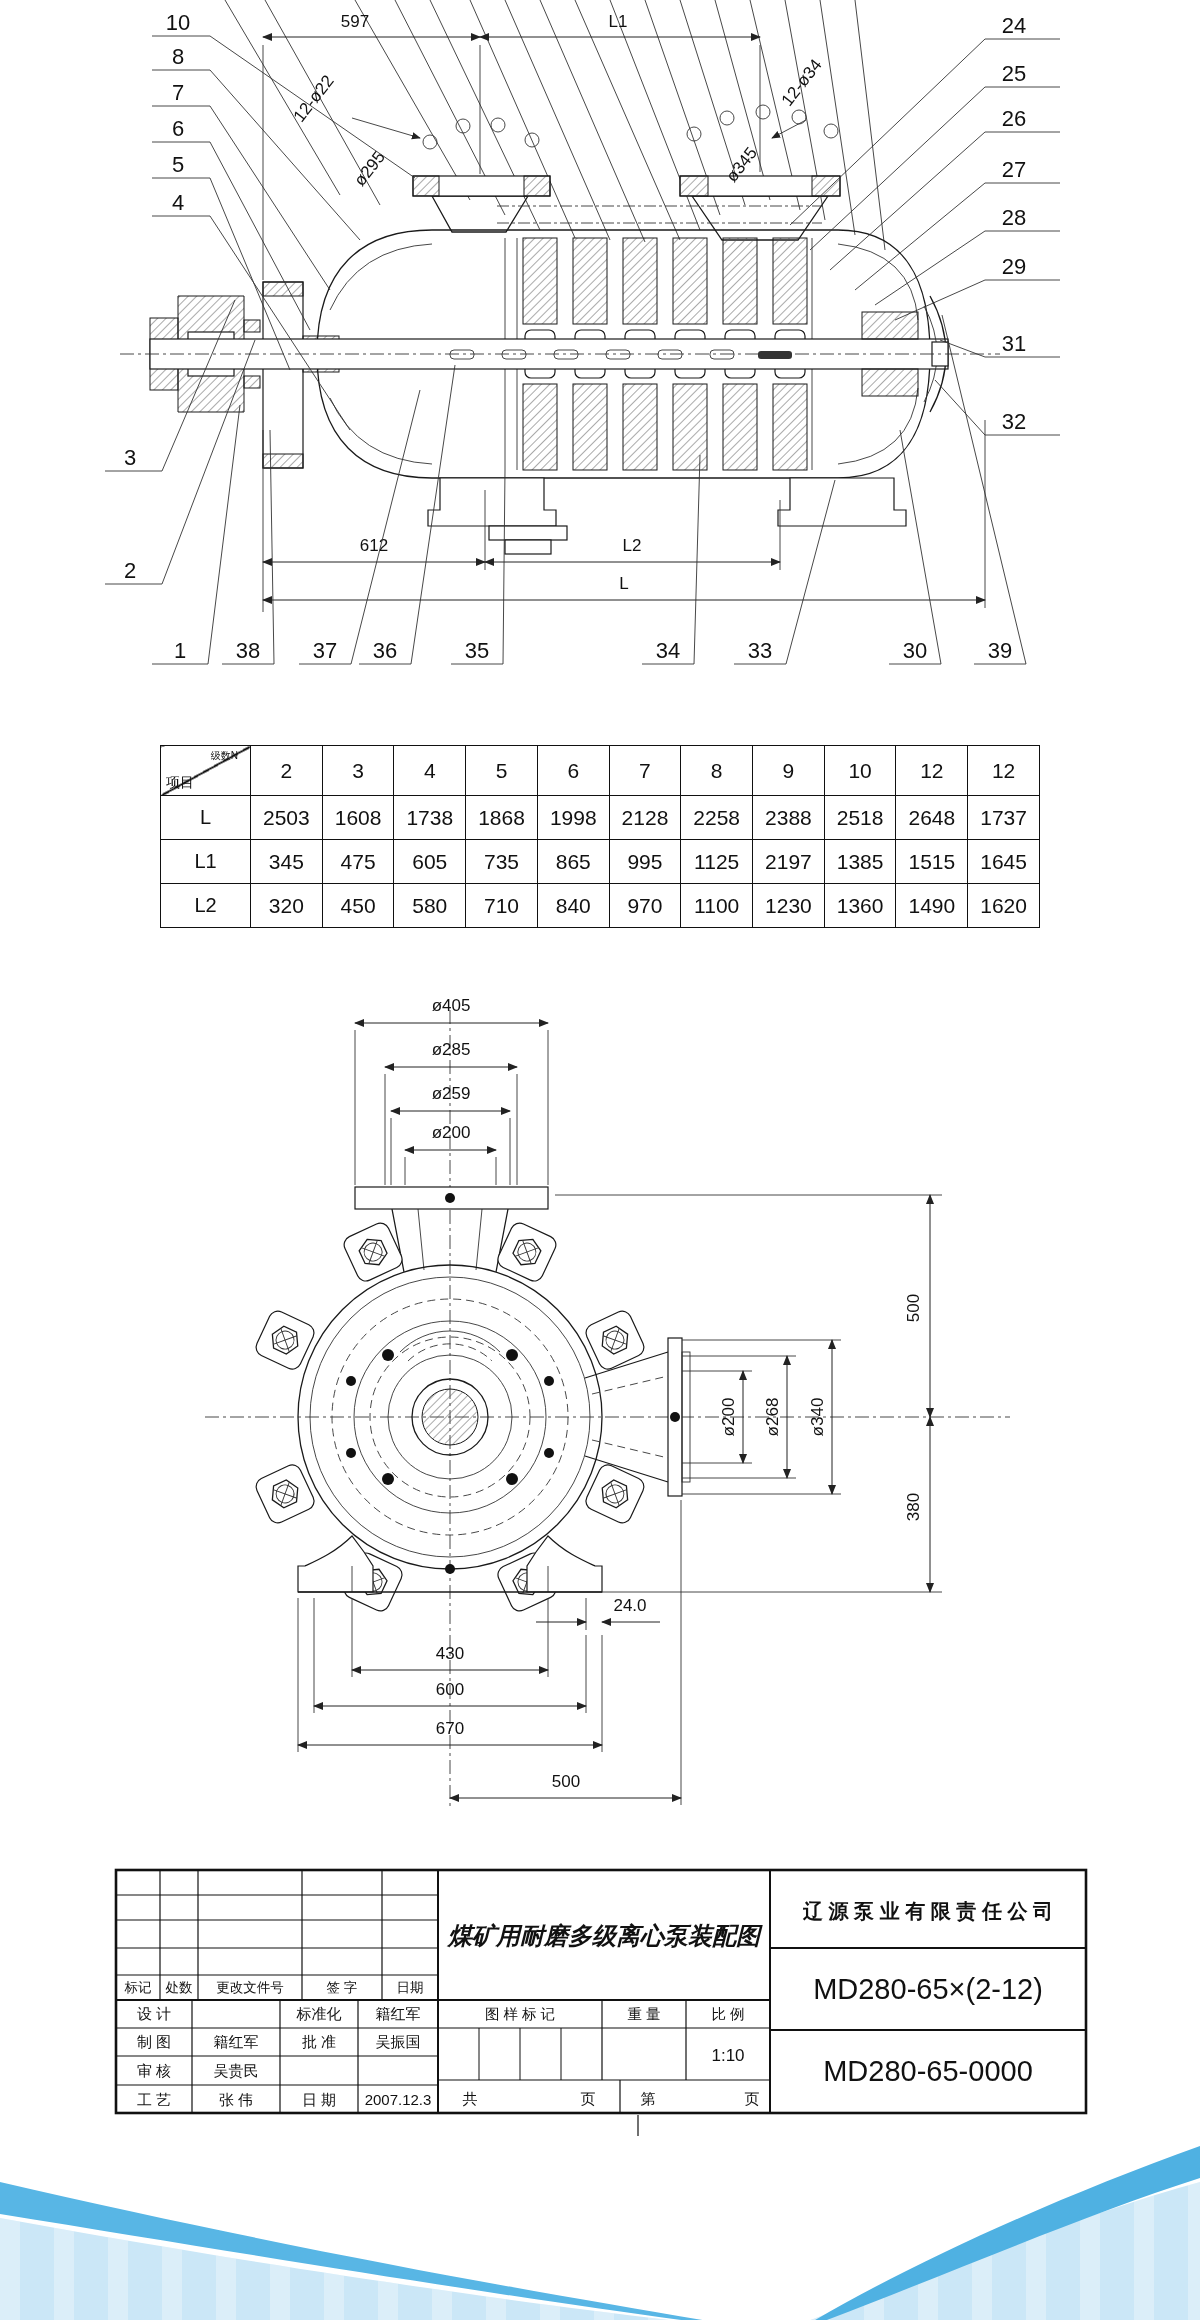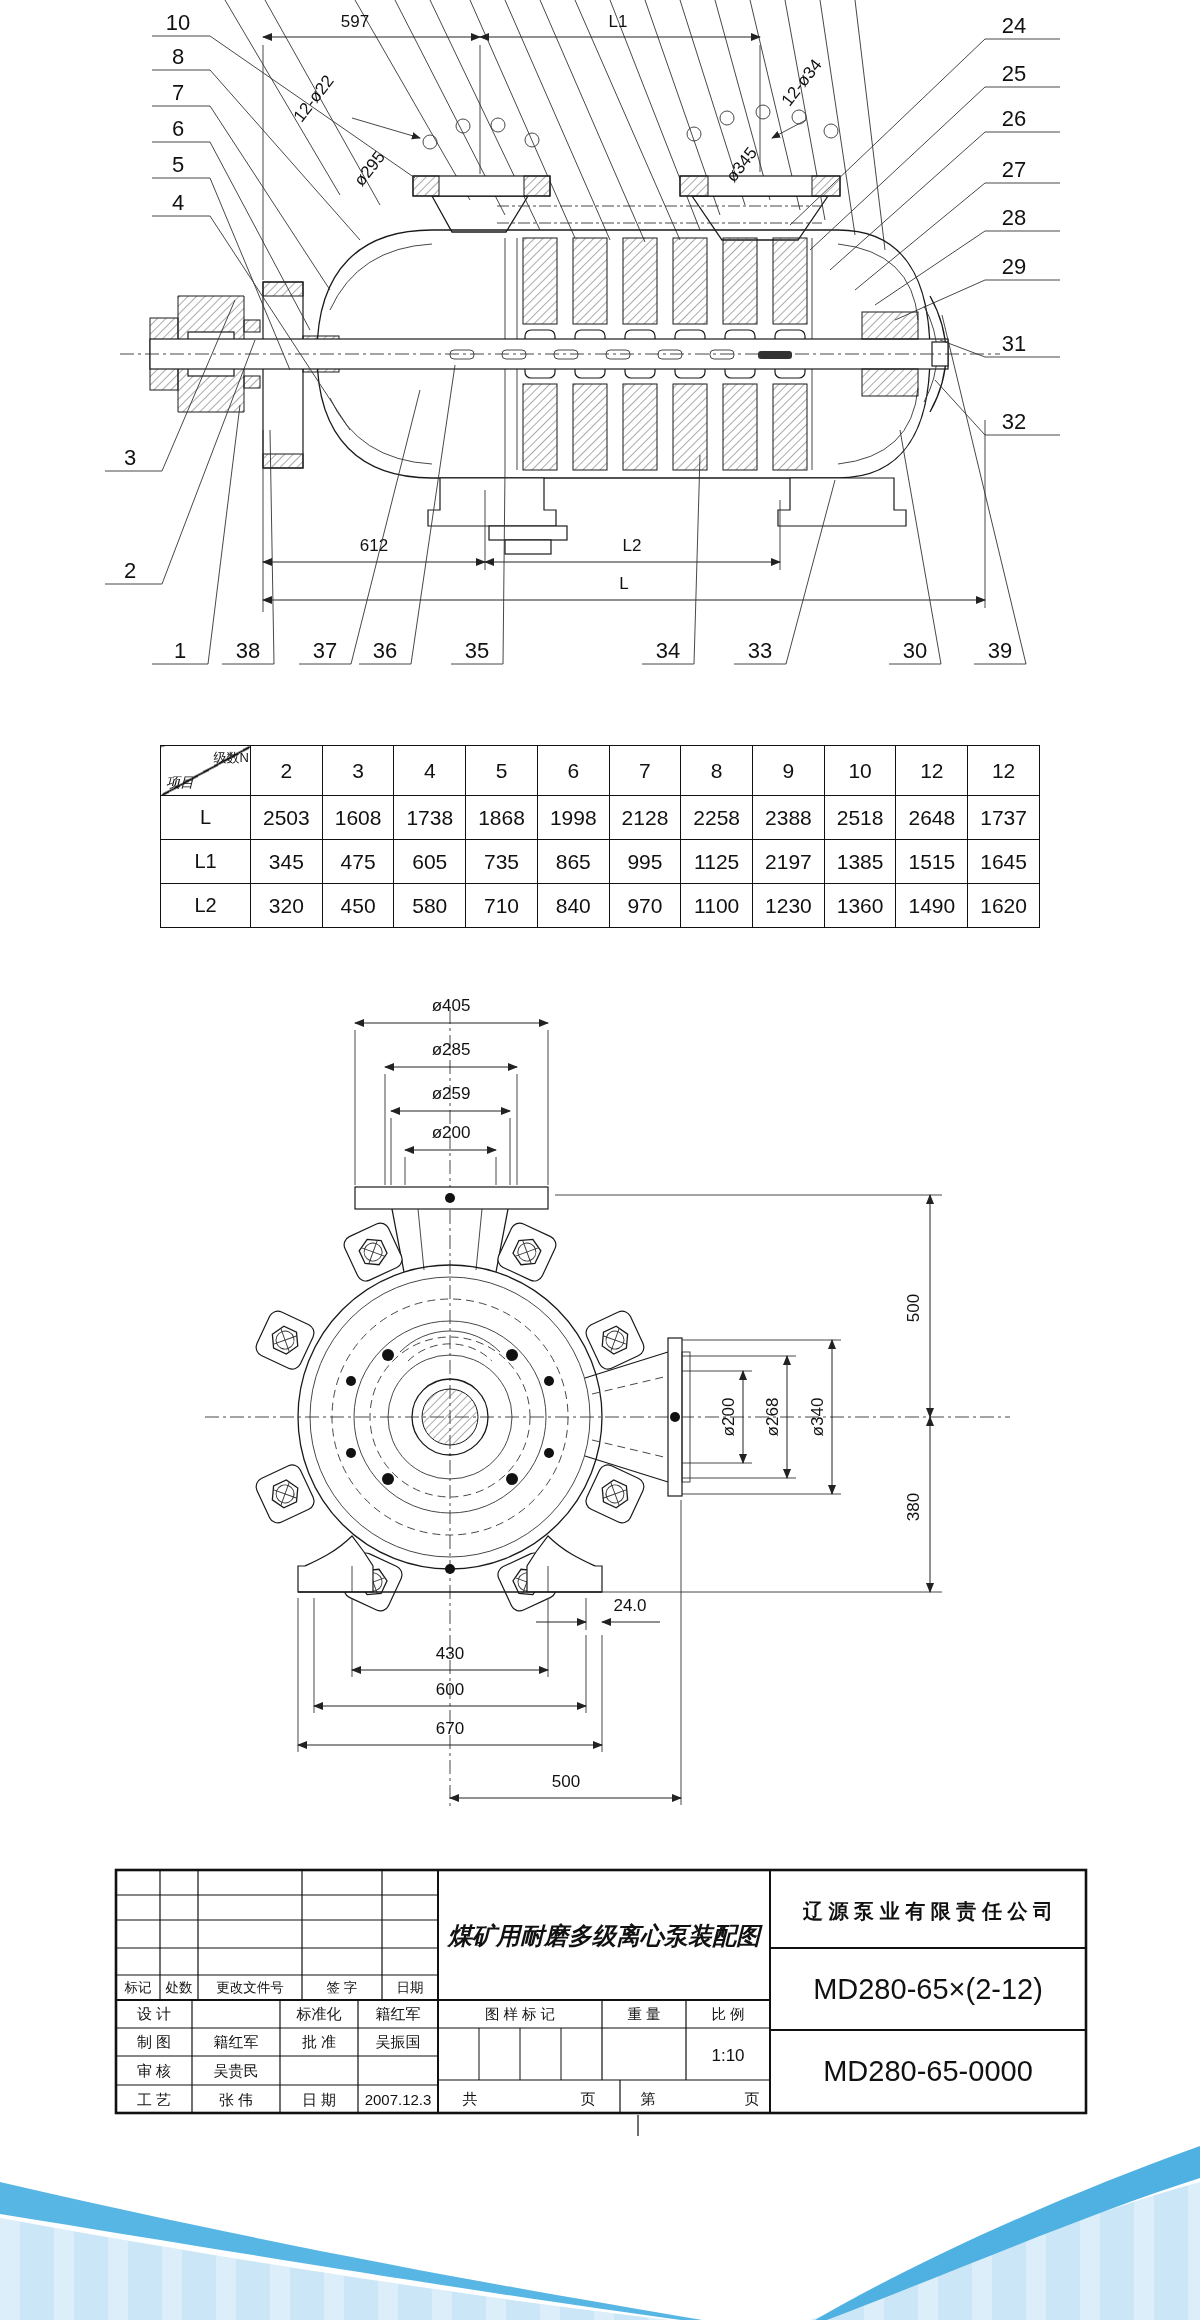--- a/index.html
+++ b/index.html
@@ -18,22 +18,22 @@
   .callout{font-size:22px;}
   .dimtxt{font-size:17px;}
   .tb-line{stroke:#111;}
   
   #stage-table{position:absolute;left:160px;top:745px;width:880px;height:182px;
     border-collapse:collapse;table-layout:fixed;}
   #stage-table td{border:1.6px solid #111;text-align:center;vertical-align:middle;
     font-size:21px;padding:0;overflow:hidden;}
   #stage-table .corner{position:relative;
     background-image:linear-gradient(to bottom right,transparent calc(50% - 1px),#111 calc(50% - 1px),#111 calc(50% + 1px),transparent calc(50% + 1px));}
-  #stage-table .corner .ct{position:absolute;right:1px;top:3px;font-size:13px;}
-  #stage-table .corner .cb{position:absolute;left:5px;bottom:3px;font-size:14px;font-style:italic;}
+  #stage-table .corner .ct{position:absolute;right:12px;top:3px;font-size:10px;}
+  #stage-table .corner .cb{position:absolute;left:5px;bottom:3px;font-size:14px;}
   #stage-table .rowlab{font-size:20px;}
 </style>
 </head>
 <body>
 
 <svg style="top:0" width="1200" height="712" viewBox="0 0 1200 712">
   <defs>
     <pattern id="h" patternUnits="userSpaceOnUse" width="6" height="6" patternTransform="rotate(45)">
       <line x1="0" y1="0" x2="0" y2="6" stroke="#555" stroke-width="1"></line>
     </pattern>

